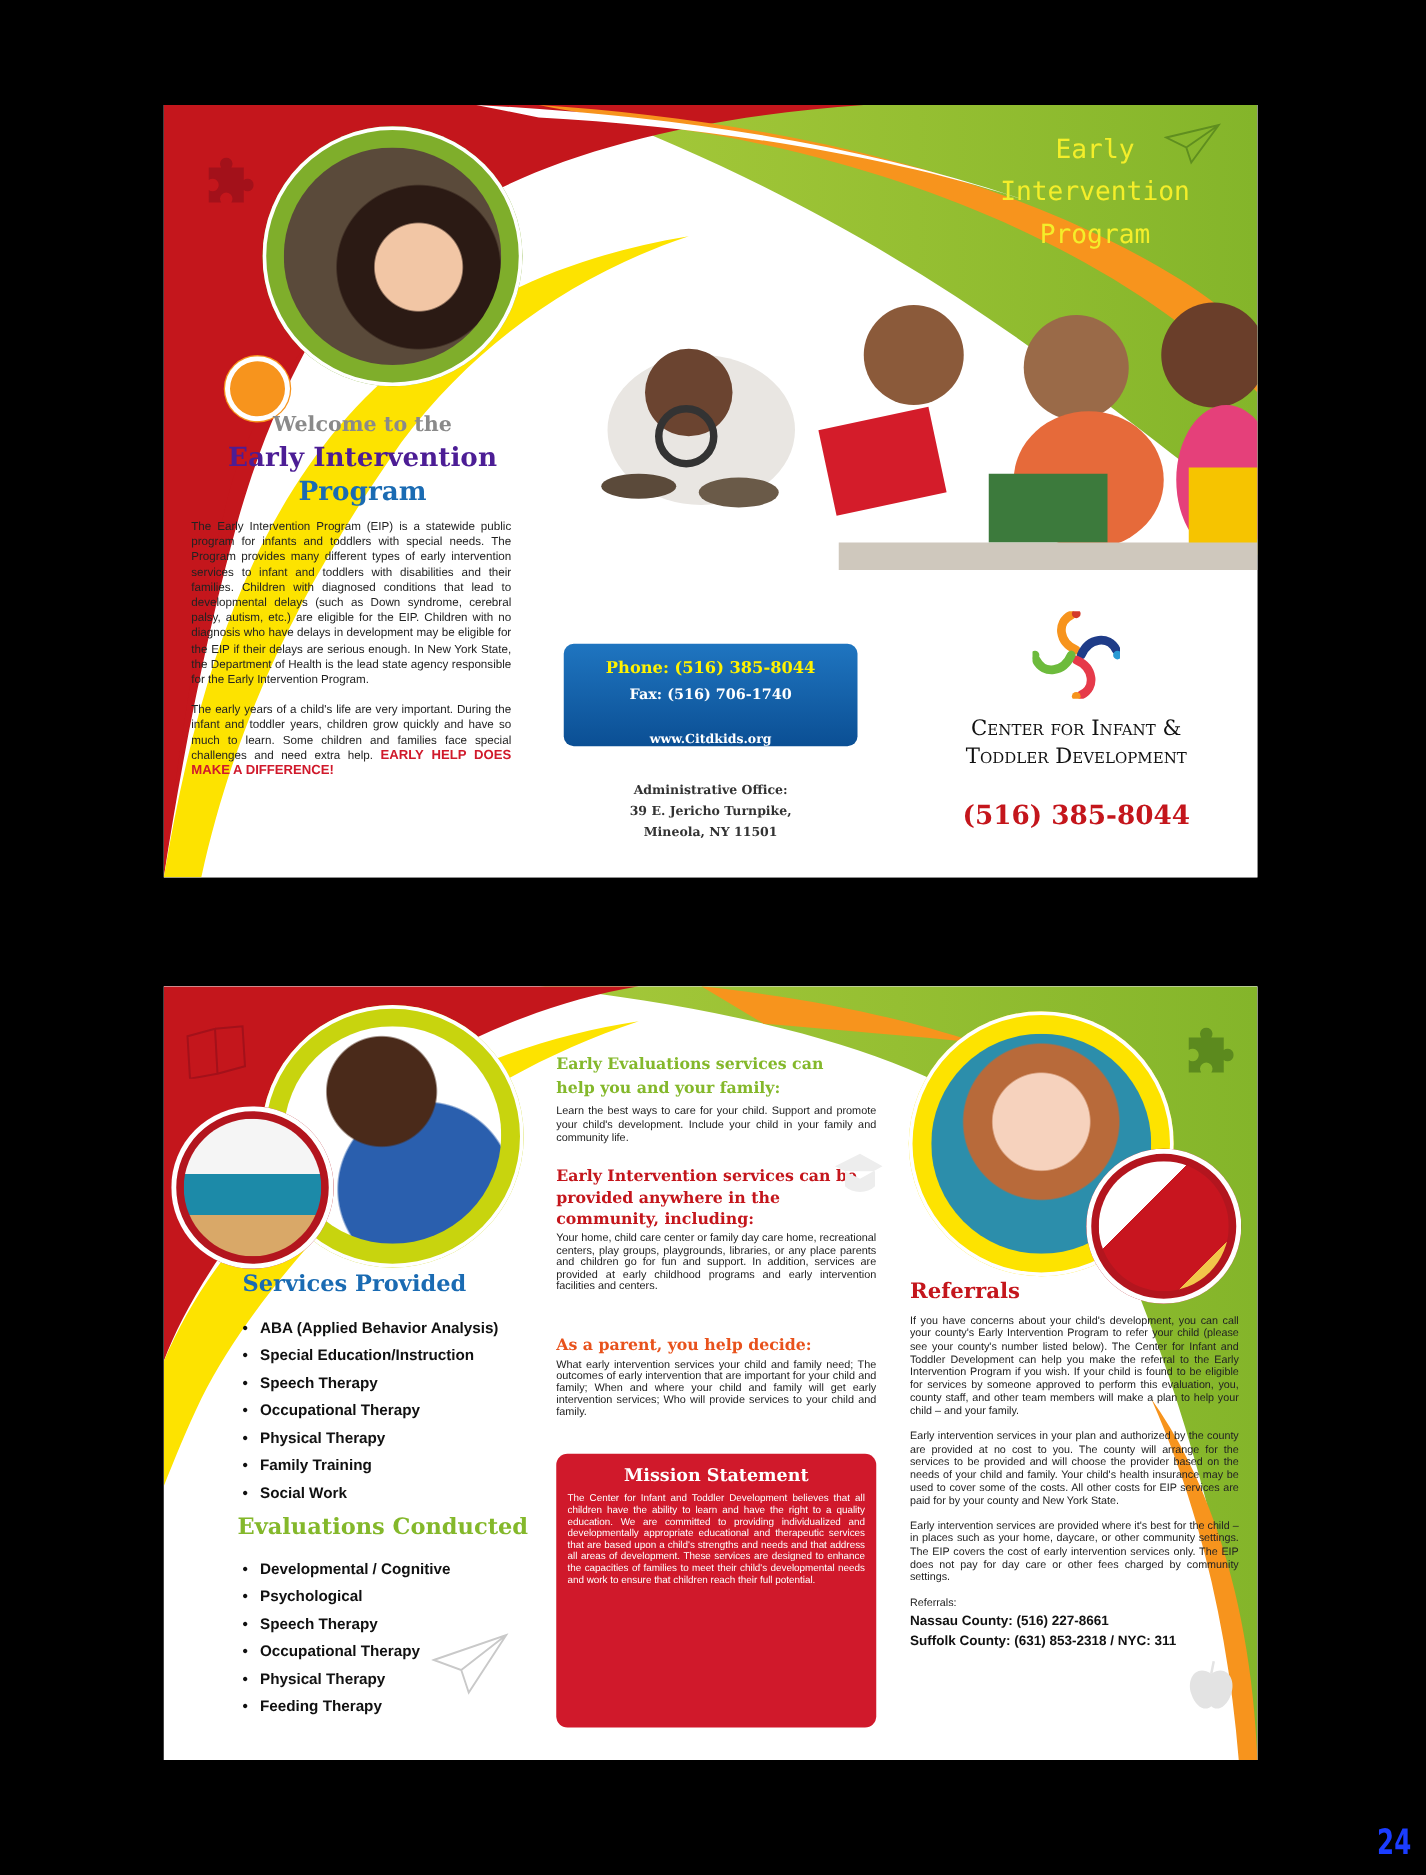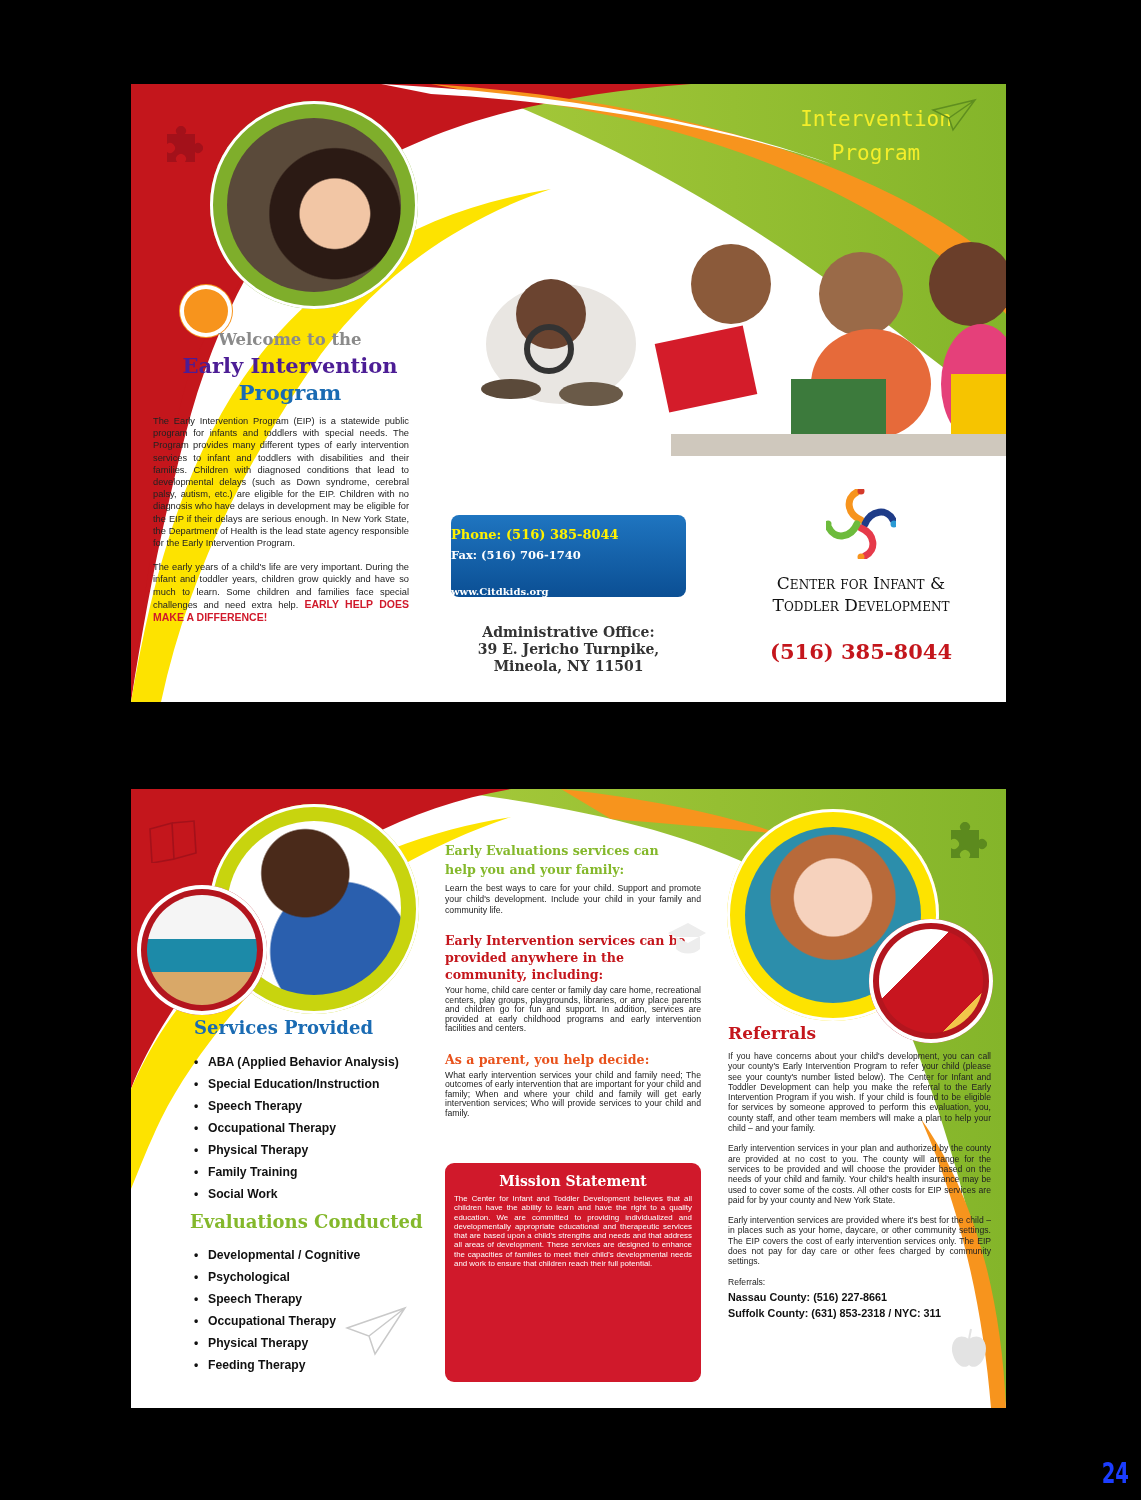--- a/index.html
+++ b/index.html
@@ -74,34 +74,35 @@
       <ellipse cx="440" cy="170" rx="60" ry="55" fill="#e66a3a"></ellipse>
       <rect x="360" y="165" width="95" height="55" fill="#3c7a3c"></rect>
       <circle cx="540" cy="70" r="42" fill="#6a3e2a"></circle>
       <ellipse cx="550" cy="170" rx="40" ry="60" fill="#e5407a"></ellipse>
       <rect x="520" y="160" width="55" height="70" fill="#f6c400"></rect>
       <rect x="240" y="220" width="335" height="22" fill="#cfc8bd"></rect>
     </svg>
   </div>
 
   <div class="abs" style="left:630px;top:18px;width:230px;text-align:center;color:#f4ee2a;font-family:'DejaVu Sans Mono', monospace;font-size:21px;line-height:34px;">
+    <div>Early</div>
     <div>Intervention</div>
     <div>Program</div>
   </div>
   <svg class="abs" style="left:800px;top:14px" width="46" height="34">
     <path d="M2,12 L44,2 L22,32 L18,20 Z M18,20 L44,2" fill="none" stroke="#5f8e1f" stroke-width="1.5"></path>
   </svg>
 
-  <div class="abs" style="left:320px;top:431px;width:235px;height:82px;border-radius:8px;background:linear-gradient(#1f75c0,#0b4f94);text-align:left;font-family:'DejaVu Serif', serif;font-weight:bold;">
+  <div class="abs" style="left:320px;top:431px;width:235px;height:82px;border-radius:8px;background:linear-gradient(#1f75c0,#0b4f94);text-align:center;font-family:'DejaVu Serif', serif;font-weight:bold;">
     <div style="color:#fff200;font-size:13px;margin-top:12px;">Phone: (516) 385-8044</div>
     <div style="color:#fff;font-size:11.5px;margin-top:6px;">Fax: (516) 706-1740</div>
     <div style="color:#fff;font-size:10px;margin-top:24px;">www.Citdkids.org</div>
   </div>
 
-  <div class="abs serif" style="left:320px;top:540px;width:235px;text-align:center;font-weight:bold;font-size:14px;line-height:17px;color:#333;">
+  <div class="abs serif" style="left:320px;top:540px;width:235px;text-align:center;font-weight:bold;font-size:10px;line-height:17px;color:#333;">
     <div>Administrative Office:</div>
     <div>39 E. Jericho Turnpike,</div>
     <div>Mineola, NY 11501</div>
   </div>
 
   <svg class="abs" style="left:695px;top:405px" width="70" height="70">
     <g transform="translate(35,35)">
       <path d="M0,-4 C-14,-10 -16,-26 -4,-32" fill="none" stroke="#f7941d" stroke-width="7" stroke-linecap="round"></path>
       <path d="M4,0 C10,-14 26,-16 32,-4" fill="none" stroke="#1f3c88" stroke-width="7" stroke-linecap="round"></path>
       <path d="M0,4 C14,10 16,26 4,32" fill="none" stroke="#e63a4a" stroke-width="7" stroke-linecap="round"></path>
@@ -180,21 +181,21 @@
     </div>
     <div class="body-txt" style="font-size:8.7px;line-height:11px;margin-top:4px;">Learn the best ways to care for your child.  Support and promote your child's development.  Include your child in your family and community life.</div>
 
     <div class="serif" style="font-size:12.6px;font-weight:bold;color:#c4161c;line-height:17px;margin-top:16px;">
       <div>Early Intervention services can be</div>
       <div>provided anywhere in the</div>
       <div>community, including:</div>
     </div>
     <div class="body-txt" style="font-size:8.7px;line-height:9.5px;margin-top:3px;">Your home, child care center or family day care home, recreational centers, play groups, playgrounds, libraries, or any place parents and children go for fun and support. In addition, services are provided at early childhood programs and early intervention facilities and centers.</div>
 
-    <div class="serif" style="font-size:12.6px;font-weight:bold;color:#e8521c;margin-top:18px;">As a parent, you help decide:</div>
+    <div class="serif" style="font-size:12.6px;font-weight:bold;color:#e8521c;margin-top:34px;">As a parent, you help decide:</div>
     <div class="body-txt" style="font-size:8.7px;line-height:9.5px;margin-top:4px;">What early intervention services your child and family need; The outcomes of early intervention that are important for your child and family;  When and where your child and family will get early intervention services; Who will provide services to your child and family.</div>
   </div>
   <svg class="abs" style="left:535px;top:130px" width="42" height="40">
     <path d="M2,14 L22,4 L40,14 L22,24 Z M10,18 L10,30 C16,36 28,36 34,30 L34,18" fill="#ededed"></path>
   </svg>
 
   <div class="abs" style="left:314px;top:374px;width:256px;height:219px;border-radius:9px;background:#d0192b;color:#fff;">
     <div class="serif" style="text-align:center;font-weight:bold;font-size:14px;margin-top:10px;">Mission Statement</div>
     <div style="padding:5px 9px 0 9px;font-size:7.9px;line-height:9.3px;text-align:justify;">
       <p style="margin:0 0 9px 0;">The Center for Infant and Toddler Development believes that all children have the ability to learn and have the right to a quality education. We are committed to providing individualized and developmentally appropriate educational and therapeutic services that are based upon a child's strengths and needs and that address all areas of development. These services are designed to enhance the capacities of families to meet their child's developmental needs and work to ensure that children reach their full potential.</p>

